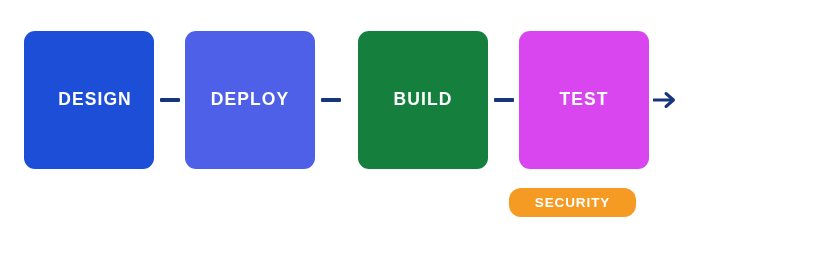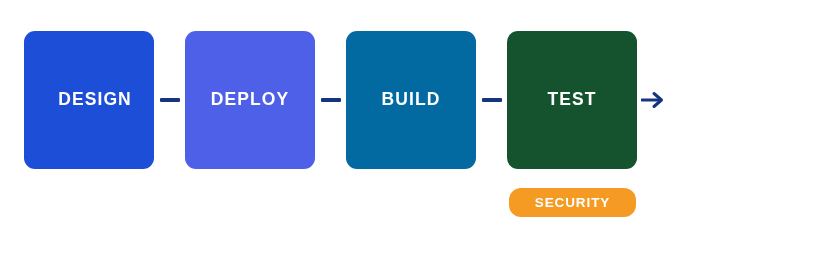--- a/index.html
+++ b/index.html
@@ -109,28 +109,28 @@
       <span class="connector-line"></span>
     </div>
 
     <div class="stage-box" style="background:#4f60e8;">
       <span class="stage-label">DEPLOY</span>
     </div>
     <div class="connector">
       <span class="connector-line"></span>
     </div>
 
-    <div class="stage-box" style="background:#0369a1;">
+    <div class="stage-box" style="background:#15803d;margin-left:12px;">
       <span class="stage-label">BUILD</span>
     </div>
     <div class="connector">
       <span class="connector-line"></span>
     </div>
 
-    <div class="stage-box" style="background:#14532d;">
+    <div class="stage-box" style="background:#d946ef;">
       <span class="stage-label">TEST</span>
     </div>
     <div class="connector">
       <svg class="connector-arrow" viewBox="0 0 24 22" aria-hidden="true">
         <line x1="1" y1="11" x2="19" y2="11" stroke="#16357f" stroke-width="3" stroke-linecap="round"></line>
         <polyline points="13,4.5 20.5,11 13,17.5" fill="none" stroke="#16357f" stroke-width="3" stroke-linecap="round" stroke-linejoin="round"></polyline>
       </svg>
     </div>
 
 

